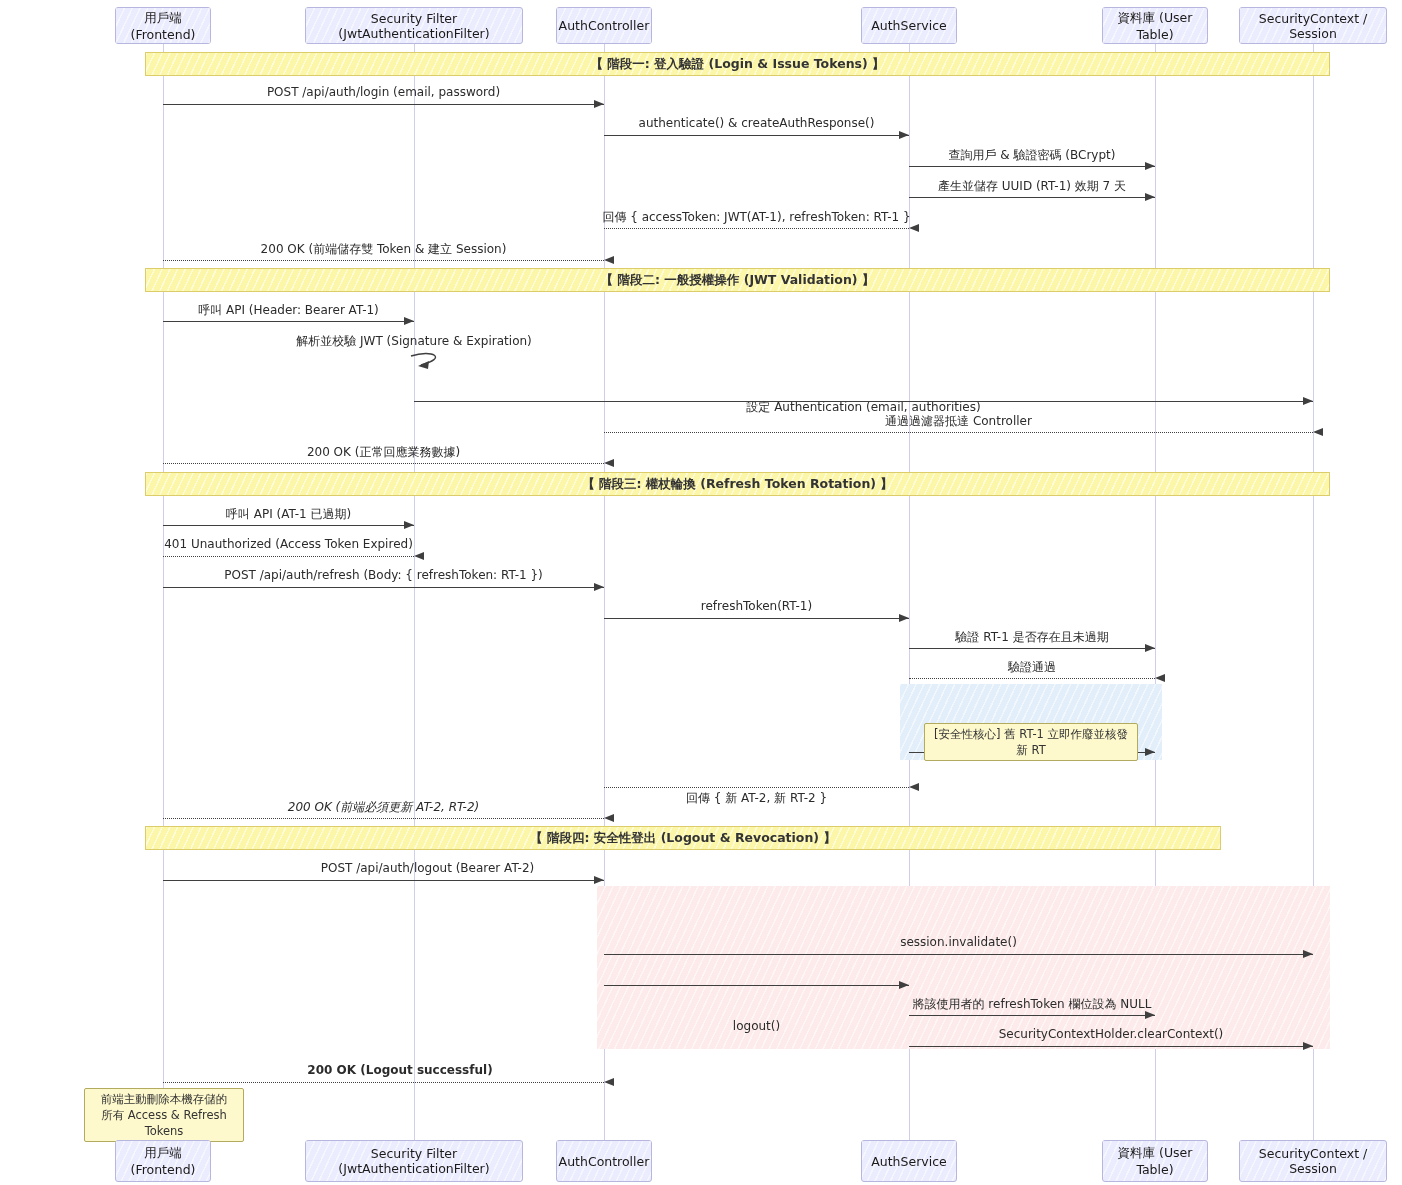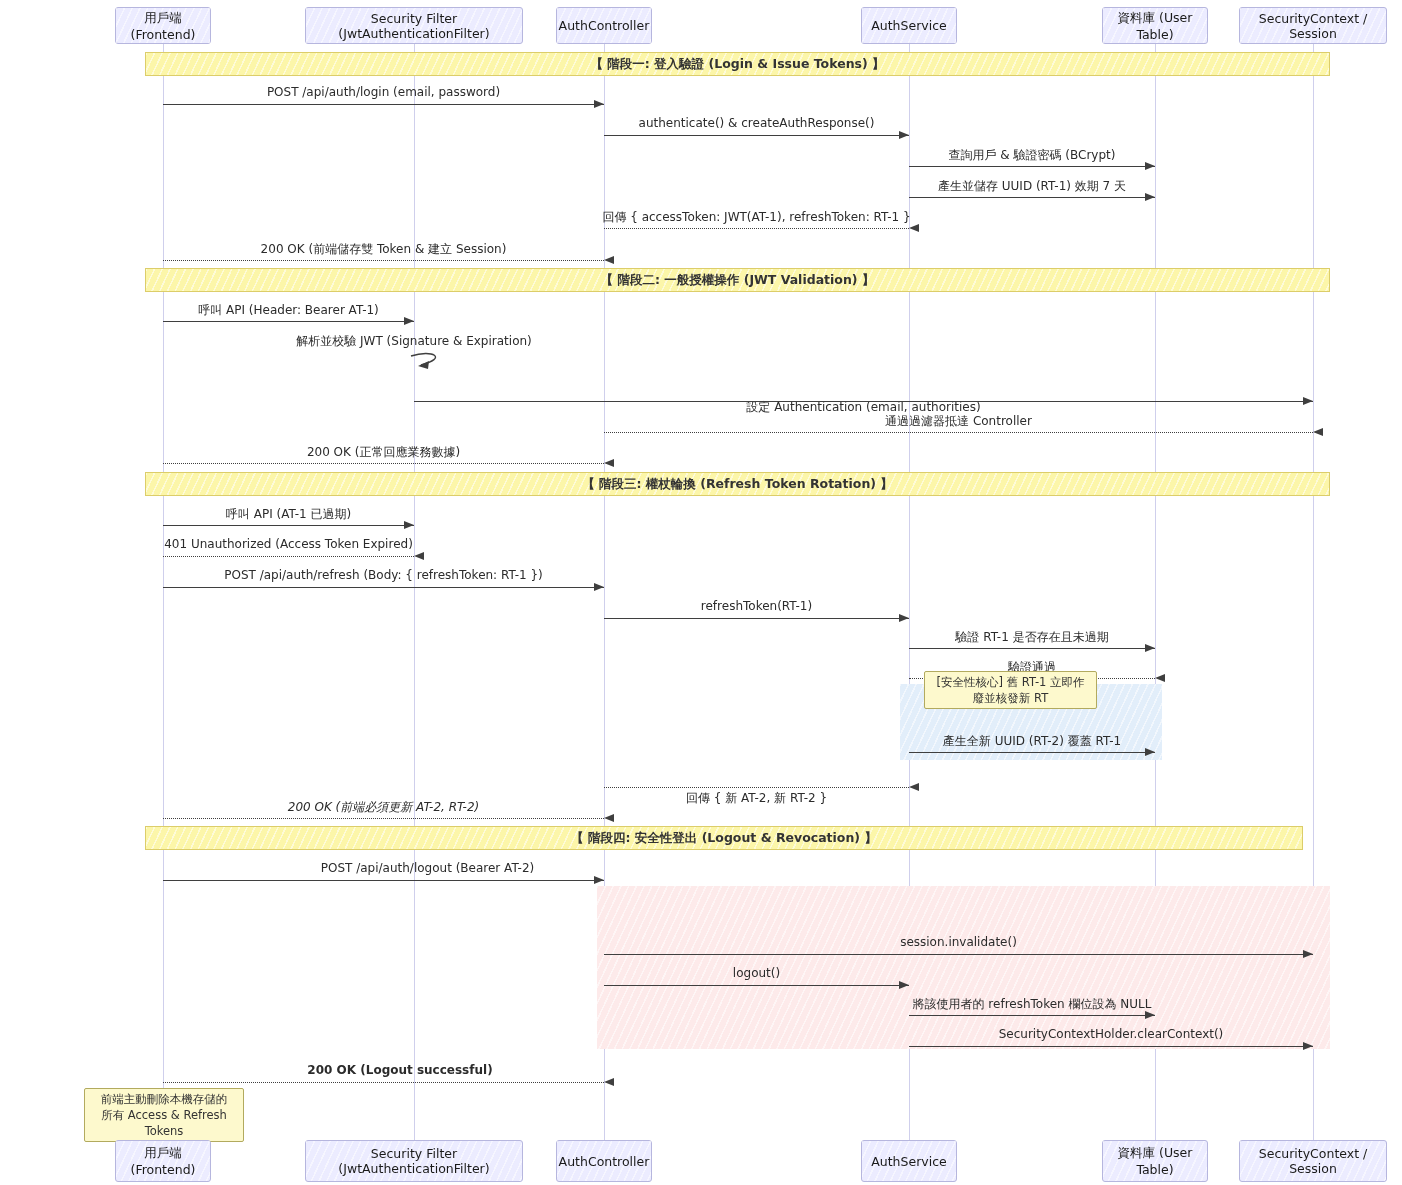--- a/index.html
+++ b/index.html
@@ -54,21 +54,21 @@
     <div class="highlight hatch" style="left: 597px; top: 886px; width: 733px; height: 163px; background: var(--hl-pink);"></div>
     <div class="banner hatch" style="left: 145px; top: 52px; width: 1185px; height: 24px;">
       <span>【 階段一: 登入驗證 (Login &amp; Issue Tokens) 】</span>
     </div>
     <div class="banner hatch" style="left: 145px; top: 268px; width: 1185px; height: 24px;">
       <span>【 階段二: 一般授權操作 (JWT Validation) 】</span>
     </div>
     <div class="banner hatch" style="left: 145px; top: 472px; width: 1185px; height: 24px;">
       <span>【 階段三: 權杖輪換 (Refresh Token Rotation) 】</span>
     </div>
-    <div class="banner hatch" style="left: 145px; top: 826px; width: 1158px; height: 24px;">
+    <div class="banner hatch" style="left: 145px; top: 826px; width: 1076px; height: 24px;">
       <span>【 階段四: 安全性登出 (Logout &amp; Revocation) 】</span>
     </div>
     <div class="msg-label" style="left: 383.5px; top: 85px;">POST /api/auth/login (email, password)</div>
     <div class="msg-line solid" style="left: 163px; top: 104px; width: 441px;"></div>
     <div class="arrow-r" style="left: 594px; top: 100px;"></div>
     <div class="msg-label" style="left: 756.5px; top: 116px;">authenticate() &amp; createAuthResponse()</div>
     <div class="msg-line solid" style="left: 604px; top: 135px; width: 305px;"></div>
     <div class="arrow-r" style="left: 899px; top: 131px;"></div>
     <div class="msg-label" style="left: 1032px; top: 147px;">查詢用戶 &amp; 驗證密碼 (BCrypt)</div>
     <div class="msg-line solid" style="left: 909px; top: 166px; width: 246px;"></div>
@@ -125,33 +125,33 @@
     <div class="arrow-l" style="left: 909px; top: 783px;"></div>
     <div class="msg-label" style="left: 383.5px; top: 799px; font-style: italic;">200 OK (前端必須更新 AT-2, RT-2)</div>
     <div class="msg-line dashed" style="left: 163px; top: 818px; width: 441px;"></div>
     <div class="arrow-l" style="left: 604px; top: 814px;"></div>
     <div class="msg-label" style="left: 383.5px; top: 861px; margin-left: 44px;">POST /api/auth/logout (Bearer AT-2)</div>
     <div class="msg-line solid" style="left: 163px; top: 880px; width: 441px;"></div>
     <div class="arrow-r" style="left: 594px; top: 876px;"></div>
     <div class="msg-label" style="left: 958.5px; top: 935px; text-align: center;">session.invalidate()</div>
     <div class="msg-line solid" style="left: 604px; top: 954px; width: 709px;"></div>
     <div class="arrow-r" style="left: 1303px; top: 950px;"></div>
-    <div class="msg-label" style="left: 756.5px; top: 966px;">logout()</div>
+    <div class="msg-label" style="left: 756.5px; top: 1019px;">logout()</div>
     <div class="msg-line solid" style="left: 604px; top: 985px; width: 305px;"></div>
     <div class="arrow-r" style="left: 899px; top: 981px;"></div>
     <div class="msg-label" style="left: 1032px; top: 996px;">將該使用者的 refreshToken 欄位設為 NULL</div>
     <div class="msg-line solid" style="left: 909px; top: 1015px; width: 246px;"></div>
     <div class="arrow-r" style="left: 1145px; top: 1011px;"></div>
     <div class="msg-label" style="left: 1111px; top: 1027px;">SecurityContextHolder.clearContext()</div>
     <div class="msg-line solid" style="left: 909px; top: 1046px; width: 404px;"></div>
     <div class="arrow-r" style="left: 1303px; top: 1042px;"></div>
     <div class="msg-label" style="left: 400px; top: 1063px; font-weight: bold;">200 OK (Logout successful)</div>
     <div class="msg-line dashed" style="left: 163px; top: 1082px; width: 441px;"></div>
     <div class="arrow-l" style="left: 604px; top: 1078px;"></div>
-    <div class="note" style="left: 924px; top: 671px; width: 173px; min-height: 27px;">
+    <div class="note" style="left: 924px; top: 723px; width: 214px; min-height: 27px;">
       <div>[安全性核心] 舊 RT-1 立即作廢並核發新 RT</div>
     </div>
     <div class="note" style="left: 84px; top: 1088px; width: 160px; min-height: 37px;">
       <div>前端主動刪除本機存儲的</div>
       <div>所有 Access &amp; Refresh Tokens</div>
     </div>
     <div class="pbox hatch" style="left: 115px; top: 7px; width: 96px; height: 37px;">
       <span>用戶端 (Frontend)</span>
     </div>
     <div class="pbox hatch" style="left: 115px; top: 1140px; width: 96px; height: 42px;">

